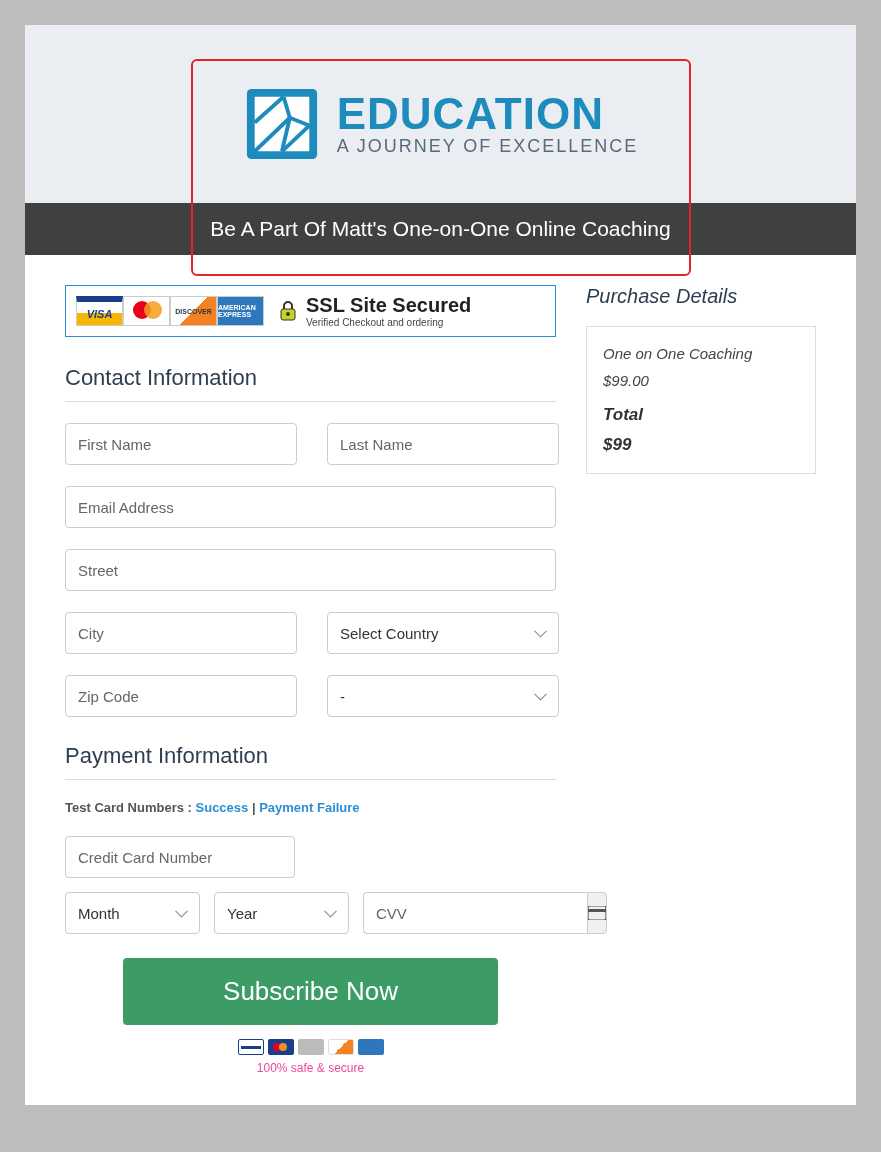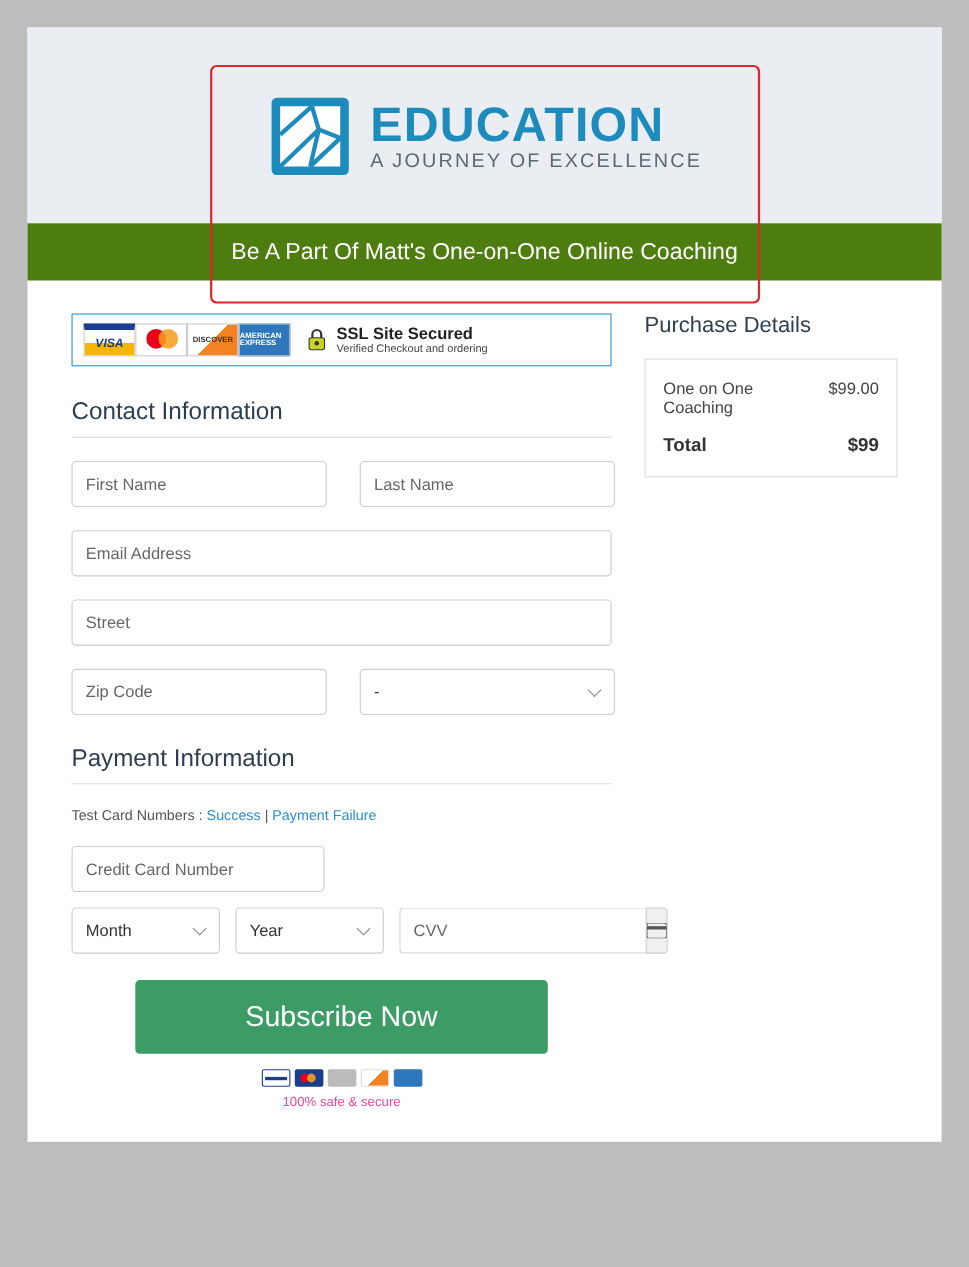--- a/index.html
+++ b/index.html
@@ -39,21 +39,21 @@
     }
     .logo-subtitle {
       font-size: 18px;
       color: #5a6a78;
       letter-spacing: 2px;
       font-weight: 500;
       text-align: right;
     }
     .header-outer { position: relative; }
     .banner-real {
-      background: #4d7c0f;
+      background: #404040;
       color: #fff;
       font-size: 21px;
       padding: 14px 0;
       text-align: center;
     }
     .hl-wrap {
       position: absolute;
       left: 50%;
       transform: translateX(-50%);
       top: 34px;
@@ -63,21 +63,21 @@
       border-radius: 6px;
       pointer-events: none;
     }
 
     .body-row {
       display: flex;
       padding: 30px 40px 30px 40px;
       gap: 30px;
     }
     .left-col { flex: 1; min-width: 0; }
-    .right-col { width: 230px; }
+    .right-col { width: 230px; font-style: italic; }
 
     .ssl-box {
       border: 1px solid #2c8fd6;
       padding: 8px 10px;
       display: flex;
       align-items: center;
       gap: 12px;
       margin-bottom: 28px;
     }
     .card-logos { display: flex; gap: 0; }
@@ -88,21 +88,21 @@
       border: 1px solid #ccc;
     }
     .visa { background: linear-gradient(#fff 50%, #f7b600 50%); color: #1a3e8c; font-style: italic; font-size: 11px; border-top: 6px solid #1a3e8c;}
     .mc { background: #fff; position: relative; }
     .mc::before { content:""; position:absolute; width:18px; height:18px; background:#eb001b; border-radius:50%; left:9px; top:4px;}
     .mc::after { content:""; position:absolute; width:18px; height:18px; background:#f79e1b; border-radius:50%; left:20px; top:4px; opacity:0.85;}
     .disc { background: linear-gradient(135deg, #fff 50%, #f58220 50%); color:#333; font-size:7px; }
     .amex { background: #2e77bc; color:#fff; font-size:7px; }
     .lock-col { display:flex; align-items:center; gap:6px; }
     .lock-icon { width:24px; height:24px; }
-    .ssl-text .t1 { font-weight: bold; font-size: 15px; color:#222; }
+    .ssl-text .t1 { font-weight: bold; font-size: 20px; color:#222; }
     .ssl-text .t2 { font-size: 10px; color:#444; }
 
     h2.section {
       font-size: 22px;
       font-weight: 500;
       color: #2c3e50;
       margin-bottom: 8px;
     }
     hr.sep { border: none; border-top: 1px solid #ddd; margin-bottom: 20px; margin-top: 10px; }
 
@@ -133,21 +133,21 @@
       position: absolute;
       right: 14px; top: 50%;
       width: 8px; height: 8px;
       border-right: 1.5px solid #888;
       border-bottom: 1.5px solid #888;
       transform: translateY(-70%) rotate(45deg);
       pointer-events: none;
     }
     .sel-wrap .fld { width: 100%; }
 
-    .test-line { font-size: 13px; color: #555; margin-bottom: 11px; }
+    .test-line { font-size: 13px; color: #555; margin-bottom: 11px; font-weight: bold; }
     .test-line a { color: #2c8fd6; text-decoration: none; cursor: pointer; }
 
     .cc-row { display:flex; gap:14px; margin-bottom:24px; flex-wrap: wrap;}
     .cc-num { width: 230px; flex: 0 0 230px; }
     .cc-sel { width: 135px; flex: 0 0 135px; }
     .cvv-wrap { display:flex; width:140px; flex: 0 0 140px; }
     .cvv-wrap .fld { border-radius: 4px 0 0 4px; border-right: none; }
     .cvv-icon {
       width: 40px; border: 1px solid #ccc; border-radius: 0 4px 4px 0;
       background: #f0f0f0; display:flex; align-items:center; justify-content:center;
@@ -178,21 +178,21 @@
     .mini-grey{background:#bbb;}
     .mini-disc{background:linear-gradient(135deg,#fff 50%,#f58220 50%);border:1px solid #ddd;}
     .mini-amex{background:#2e77bc;}
     .footer-text { text-align:center; font-size:12px; color:#ec4899; margin-top:6px; }
 
     .right-title { font-size: 20px; color:#2c3e50; margin-bottom:18px; font-weight:500;}
     .purchase-box {
       border: 1px solid #ddd;
       padding: 18px 16px;
     }
-    .p-row { display:flex; justify-content:space-between; font-size:15px; color:#444; margin-bottom:16px; gap:10px;}
+    .p-row { display:flex; justify-content:space-between; font-size:15px; color:#444; margin-bottom:16px; gap:10px;flex-direction:column;}
     .p-row .name { flex:1; }
     .p-row.total { font-weight:bold; color:#333; margin-bottom:0; font-size:17px;}
   </style>
 </head>
 <body>
 
 <div class="page">
 
   <div class="header-outer">
     <div class="header">
@@ -249,20 +249,28 @@
         <input class="fld half" placeholder="First Name" style="">
         <input class="fld half" placeholder="Last Name" style="">
       </div>
       <div class="form-row">
         <input class="fld full" placeholder="Email Address" style="">
       </div>
       <div class="form-row">
         <input class="fld full" placeholder="Street" style="">
       </div>
       <div class="form-row">
+        <input class="fld half" placeholder="City" style="">
+        <div class="sel-wrap half">
+          <select class="fld sel">
+            <option>Select Country</option>
+          </select>
+        </div>
+      </div>
+      <div class="form-row">
         <input class="fld half" placeholder="Zip Code" style="">
         <div class="sel-wrap half">
           <select class="fld sel">
             <option>-</option>
           </select>
         </div>
       </div>
 
       <h2 class="section" style="margin-top:26px;">Payment Information</h2>
       <hr class="sep">

